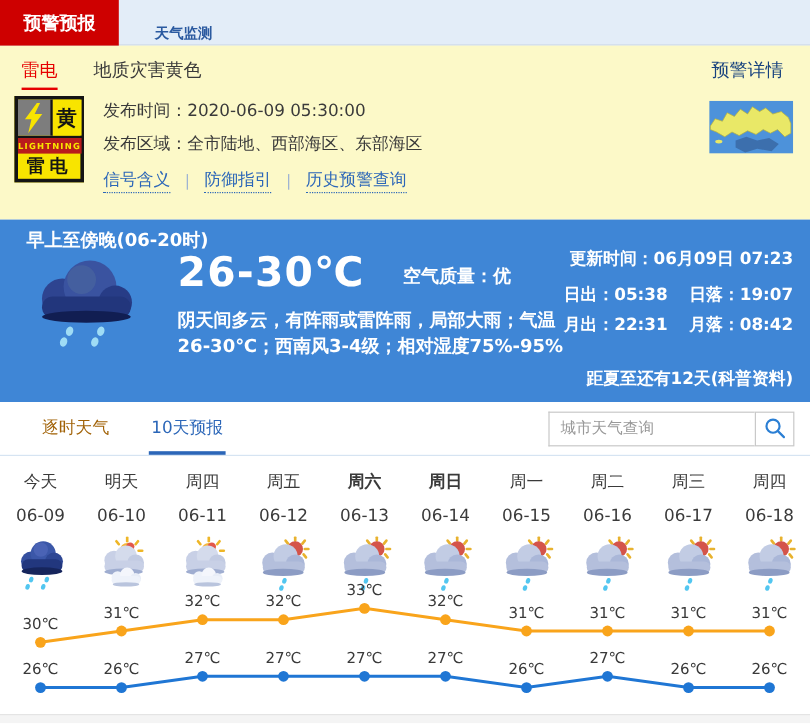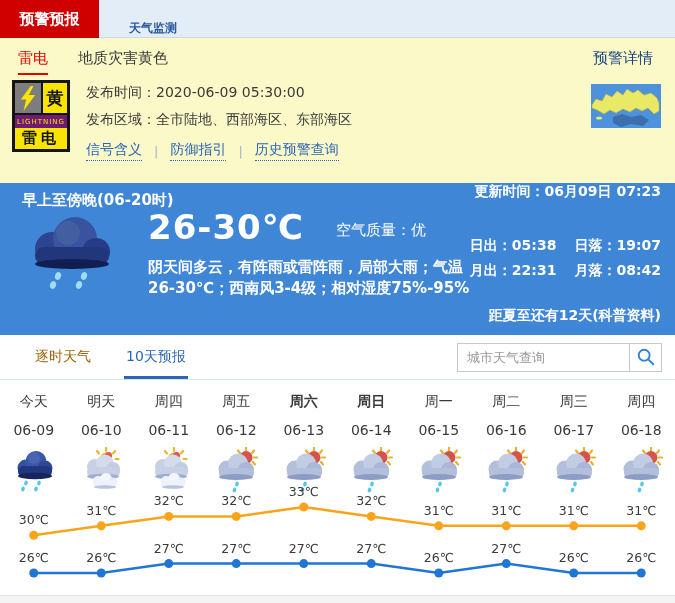--- a/index.html
+++ b/index.html
@@ -22,37 +22,37 @@
   .warn-tab { font-size:15px; margin-right:30px; position:relative; cursor:pointer; color:#3a3a3a; }
   .warn-tab.active { color:#e60000; }
   .warn-tab.active::after { content:""; position:absolute; left:0; right:0; bottom:-7px; height:2px; background:#e60000; }
   .warn-detail { margin-left:auto; color:#17427e; font-size:15px; cursor:pointer; }
   .warn-body { display:flex; padding:2px 14px 0 12px; }
   .warn-icon { width:58px; height:72px; background:#f8e400; border:3px solid #141414; display:grid;
                grid-template-rows:32px 13px 1fr; flex:none; }
   .warn-icon-top { display:grid; grid-template-columns:1fr 24px; border-bottom:2px solid #141414; }
   .warn-bolt-cell { background:#7d7d7d; display:flex; align-items:center; justify-content:center; border-right:2px solid #141414; }
   .warn-yellow-cell { background:#f8e400; color:#141414; font-weight:bold; font-size:17px; display:flex; align-items:center; justify-content:center; }
-  .warn-en { background:#701a75; color:#f8e400; font-weight:normal; font-size:7px; letter-spacing:1px; display:flex; align-items:center; justify-content:center; }
+  .warn-en { background:#b91c1c; color:#f8e400; font-weight:bold; font-size:7px; letter-spacing:1px; display:flex; align-items:center; justify-content:center; }
   .warn-cn { color:#141414; font-weight:bold; font-size:15px; display:flex; align-items:center; justify-content:center; letter-spacing:4px; }
   .warn-info { margin-left:16px; font-size:14px; color:#3a3a3a; padding-top:4px; }
   .warn-line { margin-bottom:9px; }
   .warn-links { display:flex; align-items:center; margin-top:12px; }
   .warn-link { color:#2b66b8; font-size:14px; border-bottom:1px dotted #2b66b8; padding-bottom:1px; cursor:pointer; }
   .warn-link-sep { color:#9fb4d2; margin:0 12px; font-size:13px; }
   .warn-map { margin-left:auto; margin-top:4px; cursor:pointer; }
 
   
   .blue-sec { background:#3f86d6; height:152px; color:#fff; position:relative; }
   .period-title { position:absolute; left:22px; top:8px; font-size:15px; font-weight:bold; }
-  .update-time { position:absolute; right:14px; top:0; font-size:14px; font-weight:bold; }
+  .update-time { position:absolute; right:14px; top:24px; font-size:14px; font-weight:bold; }
   .big-cloud { position:absolute; left:20px; top:26px; }
   .temp-row { position:absolute; left:148px; top:24px; display:flex; align-items:flex-start; }
   .big-temp { font-size:34px; font-weight:bold; letter-spacing:1px; }
-  .air-quality { margin-left:32px; margin-top:14px; font-size:15px; font-weight:normal; }
+  .air-quality { margin-left:32px; margin-top:14px; font-size:15px; font-weight:bold; }
   .weather-desc { position:absolute; left:148px; top:74px; width:342px; font-size:15px; font-weight:bold; line-height:21px; }
   .sunmoon { position:absolute; right:14px; top:54px; display:grid; grid-template-columns:auto auto; column-gap:18px; row-gap:7px; font-size:14px; font-weight:bold; }
   .solstice { position:absolute; right:14px; bottom:10px; font-size:14px; font-weight:bold; }
 
   
   .tabs-row { height:45px; display:flex; align-items:stretch; border-bottom:1px solid #d6e4f2; position:relative; }
   .tab { font-size:14px; color:#a16207; margin-left:35px; display:flex; align-items:center; position:relative; cursor:pointer; }
   .tab.active { color:#2b66b8; }
   .tab.active::after { content:""; position:absolute; left:-2px; right:-2px; bottom:0; height:3px; background:#2b66b8; }
   .search-wrap { margin-left:auto; margin-right:13px; display:flex; align-self:center; height:29px; }

